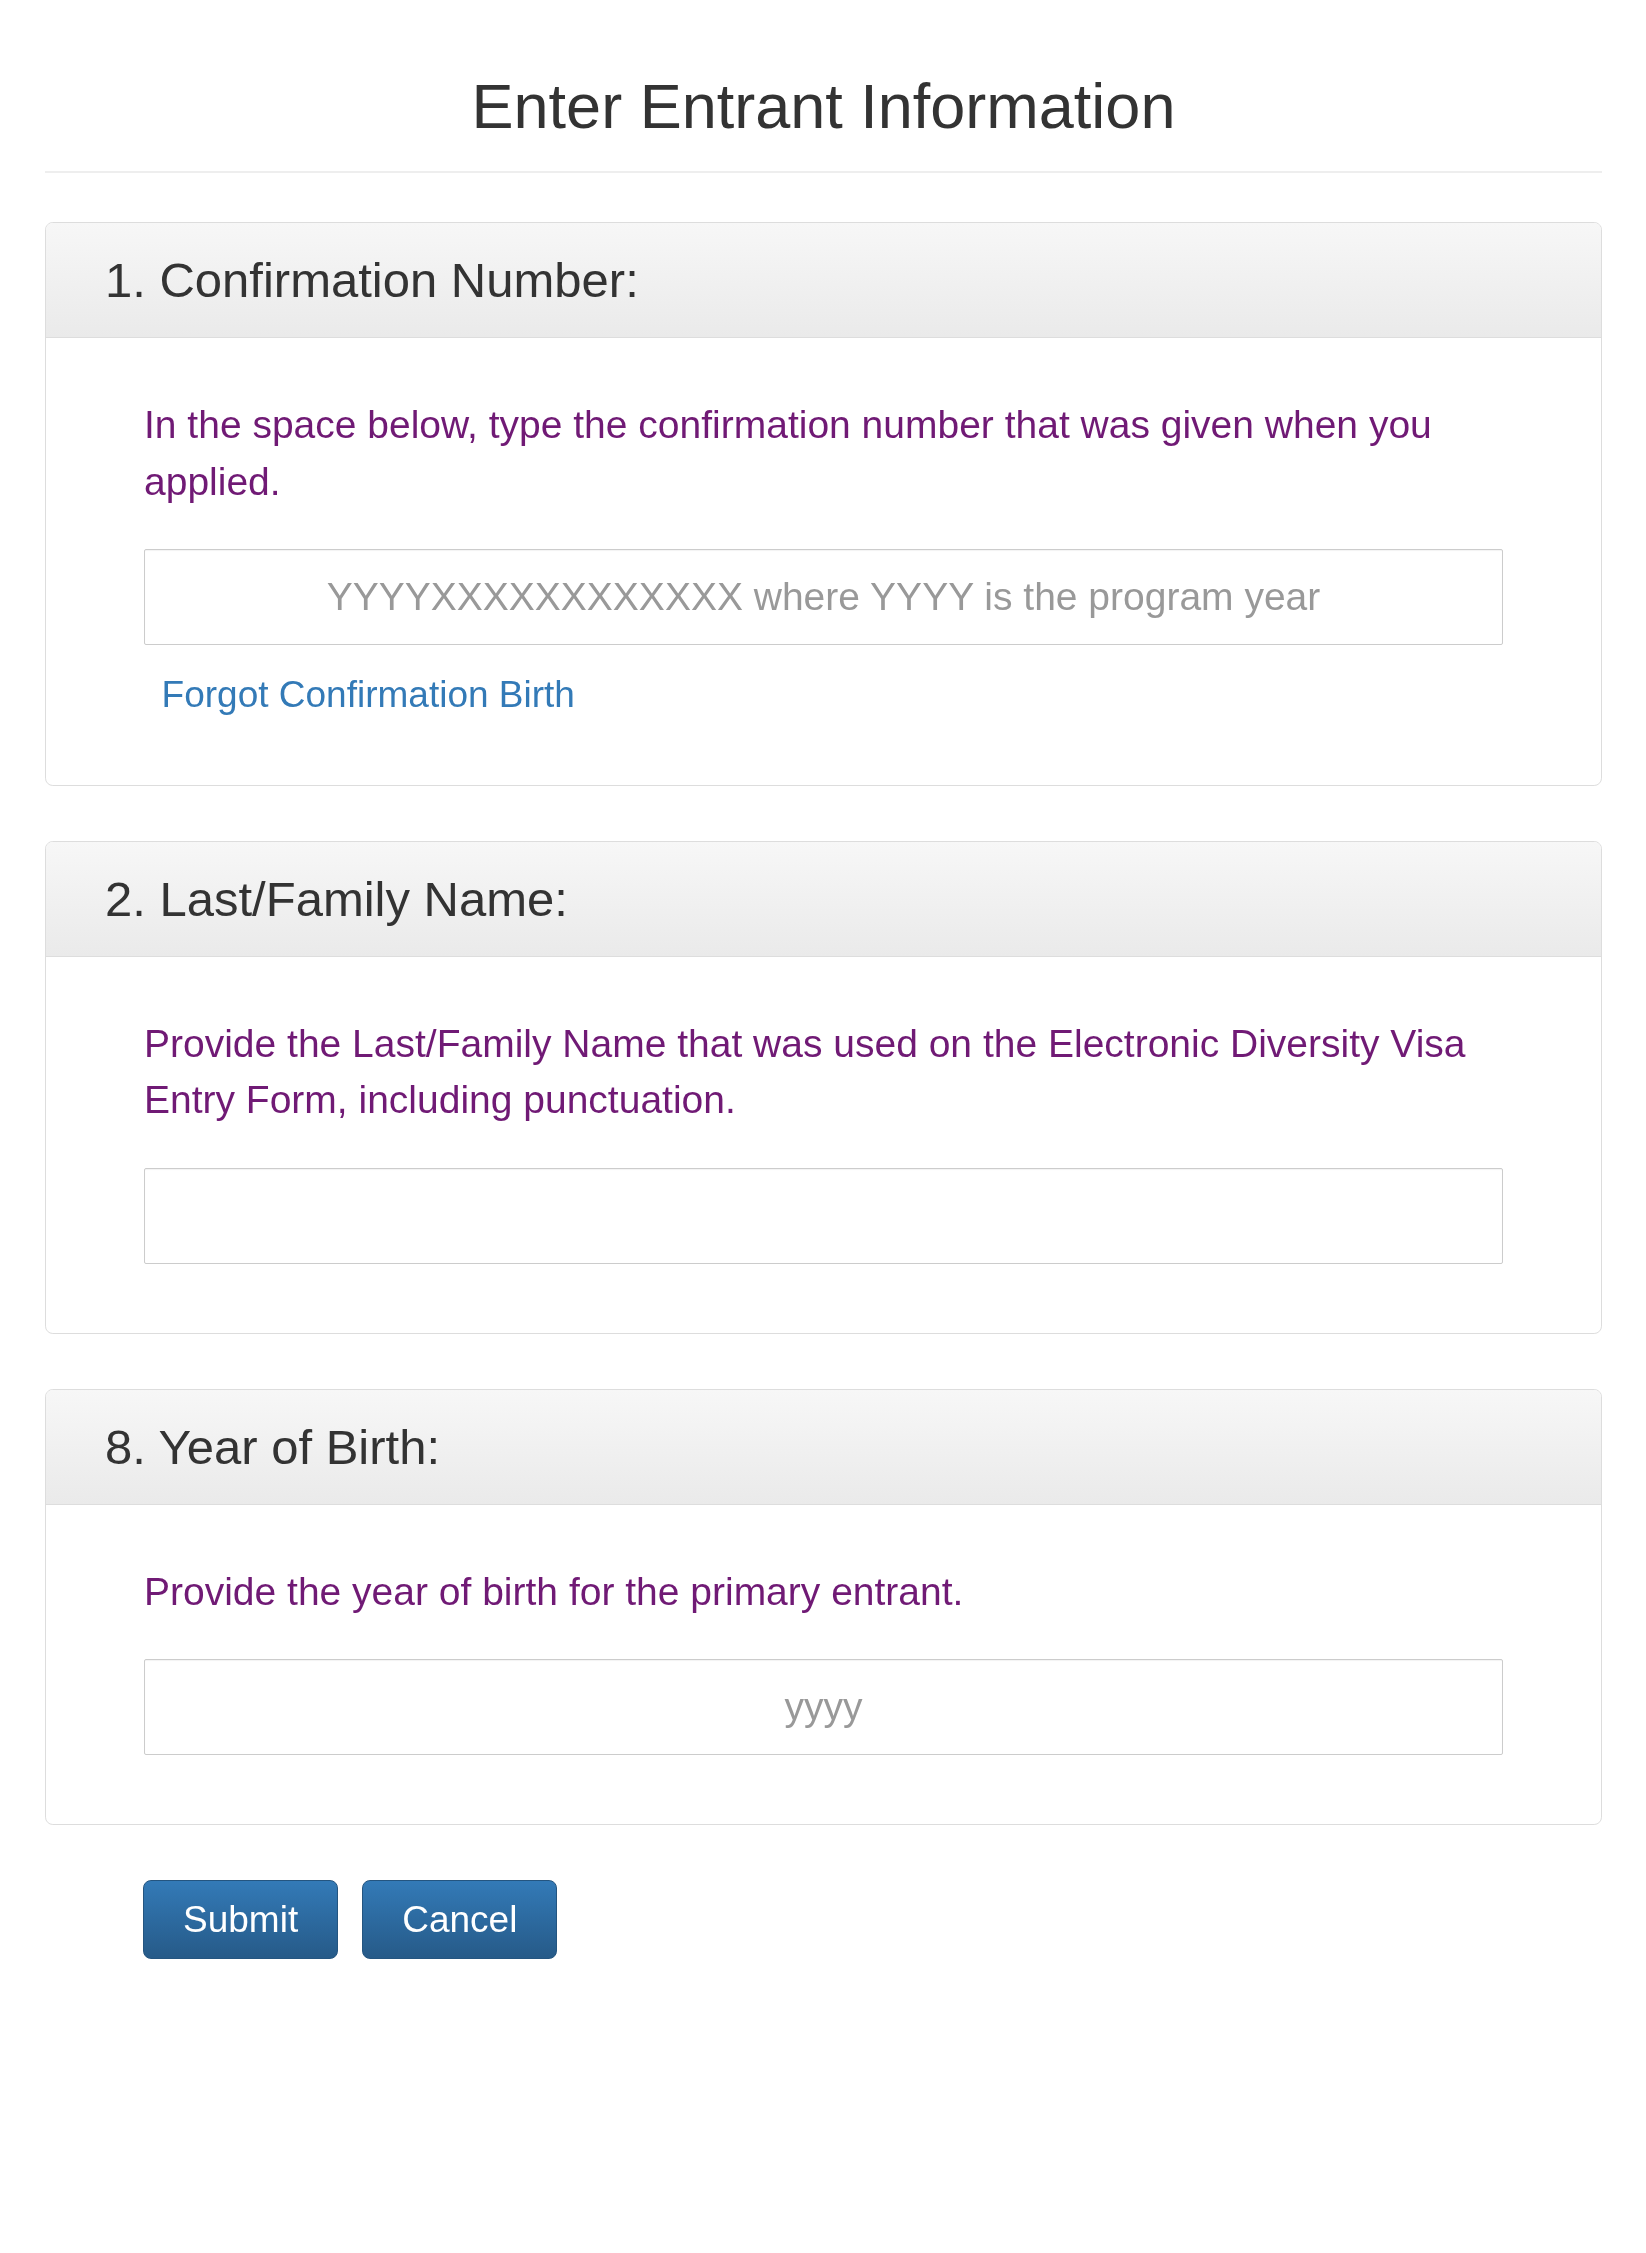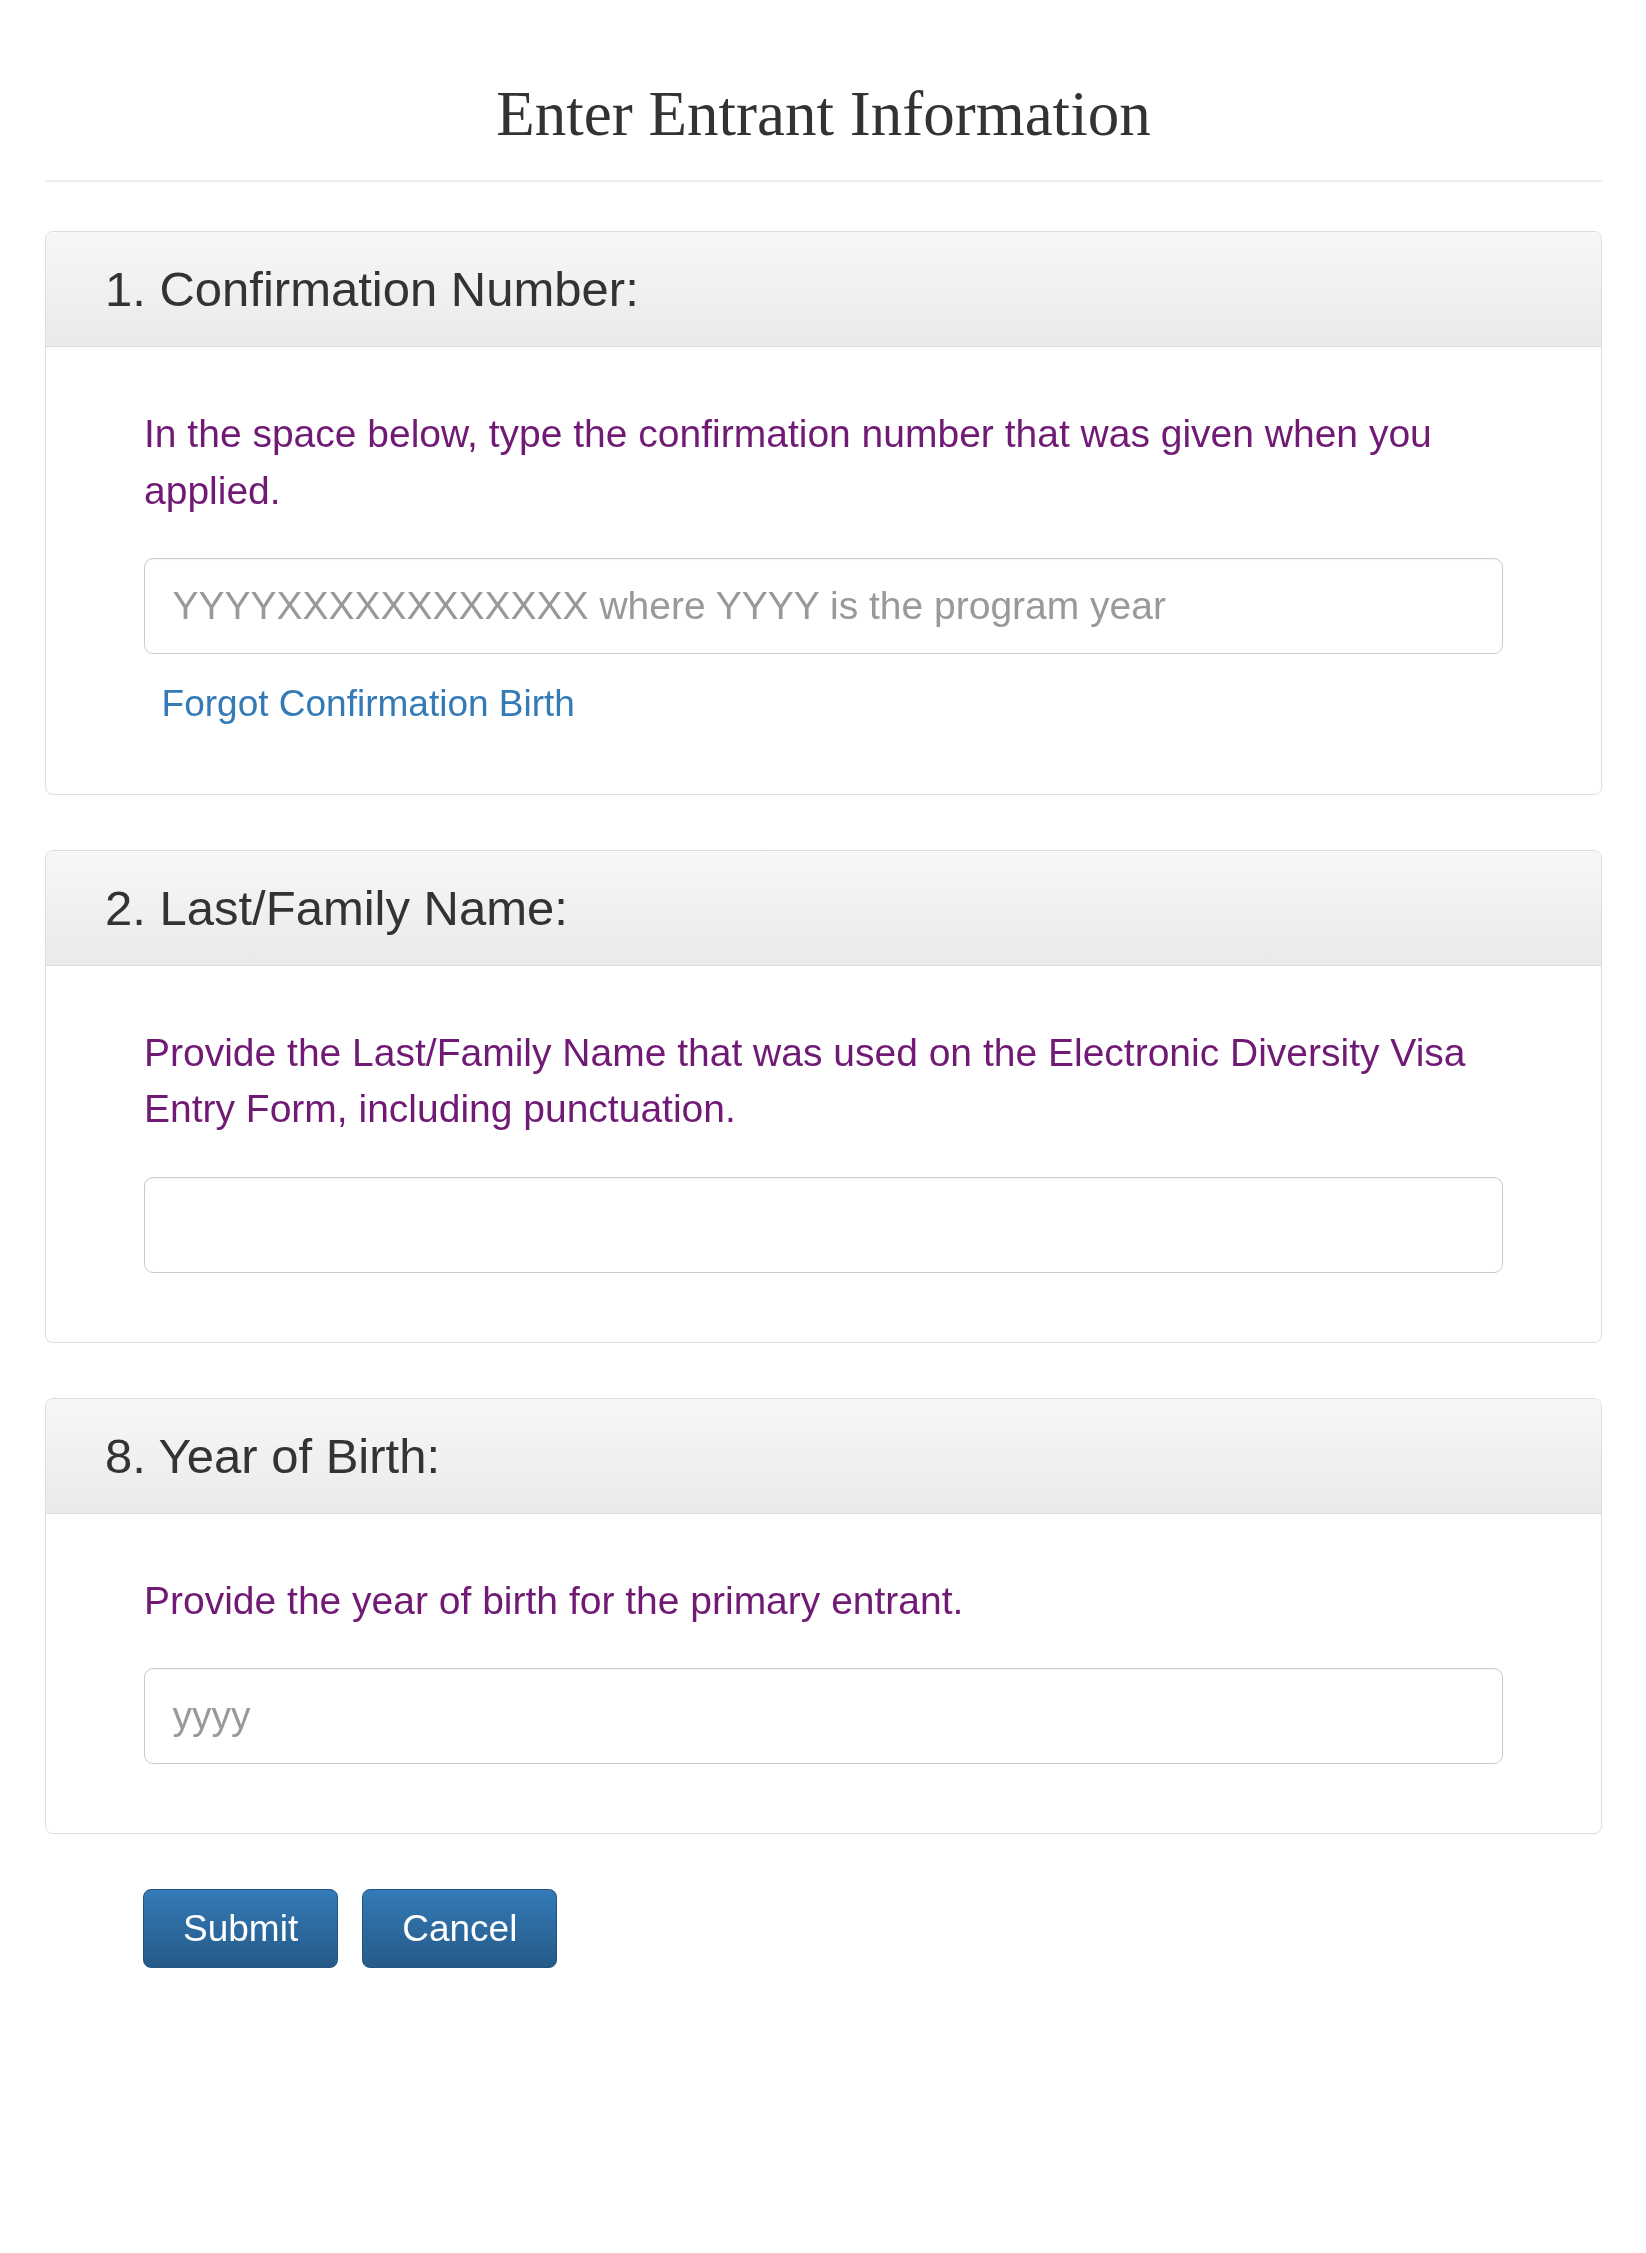--- a/index.html
+++ b/index.html
@@ -15,22 +15,21 @@
   .page {
     width: 1647px;
     margin: 0 auto;
     padding: 39px 45px 78px 45px;
   }
   h1.page-title {
     text-align: center;
     font-weight: 500;
     font-size: 63px;
     color: #333;
-    margin: 39px 0 29px 0;
-    font-family: Liberation Serif, serif;
+    margin: 31px 0 29px 0;
   }
   hr.divider {
     border: none;
     border-top: 2px solid #eee;
     margin: 0 0 49px 0;
   }
   .panel {
     border: 1px solid #ddd;
     border-radius: 7.8px;
     margin-bottom: 55px;
@@ -53,24 +52,25 @@
     line-height: 1.45;
     margin-bottom: 39px;
   }
   .form-control {
     display: block;
     width: 100%;
     font-size: 39px;
     color: #555;
     background: #fff;
     border: 1px solid #ccc;
-    border-radius: 9px;
+    border-radius: 2px;
     padding: 19.6px 27.4px;
     line-height: 1.4;
     box-shadow: inset 0 1px 1px rgba(0,0,0,0.05);
+    text-align: center;
   }
   .form-control::placeholder {
     color: #999;
   }
   .link {
     display: inline-block;
     margin-top: 29px;
     margin-left: 17.6px;
     font-size: 37px;
     color: #337ab7;

